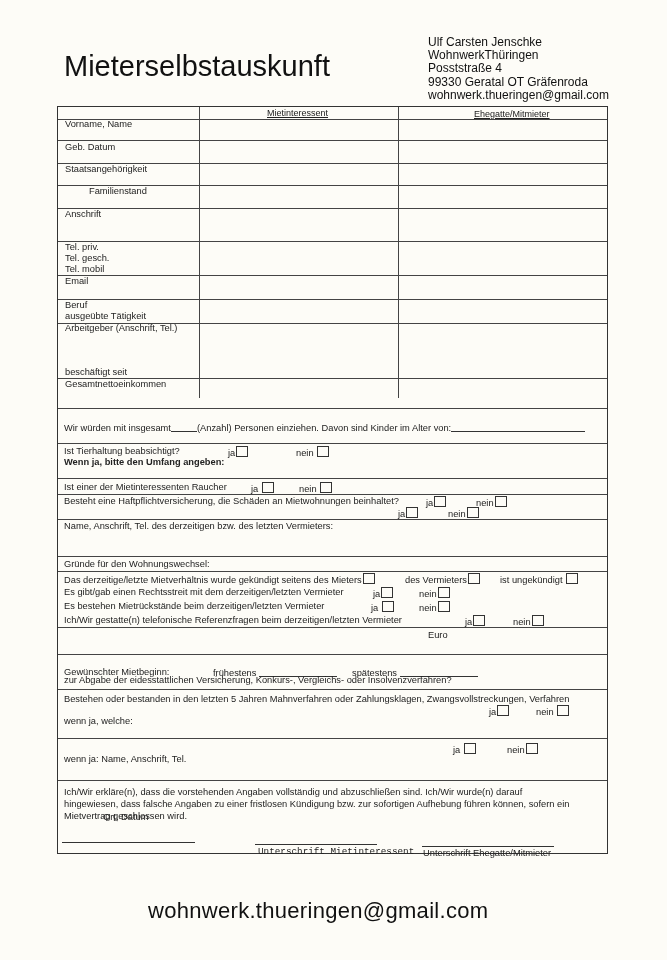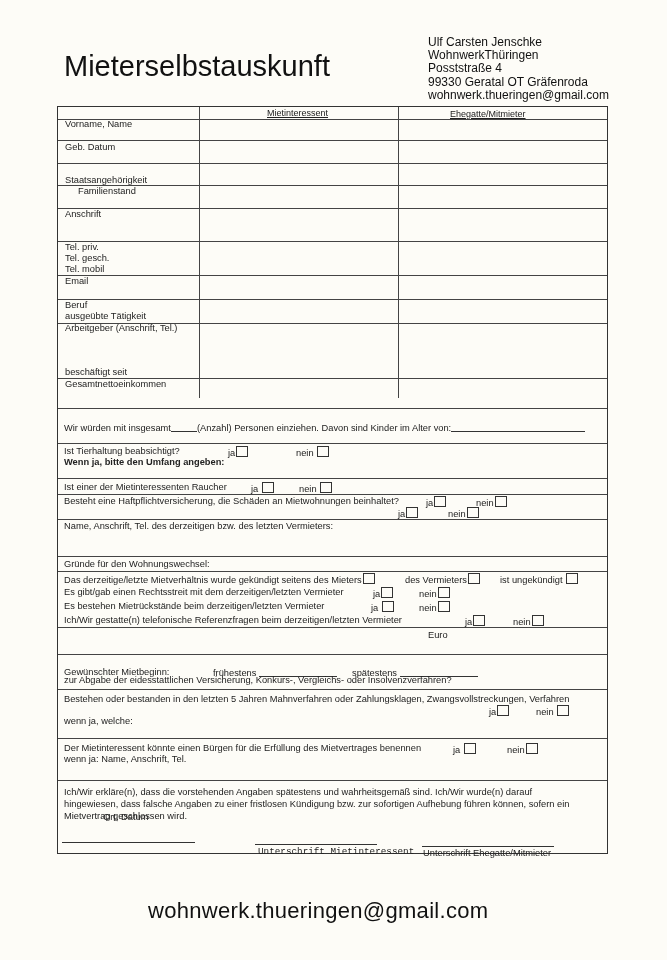--- a/index.html
+++ b/index.html
@@ -61,39 +61,39 @@
   <div>99330 Geratal OT Gräfenroda</div>
   <div>wohnwerk.thueringen@gmail.com</div>
 </div>
 
 <div class="form">
 
   <div class="vline" style="left:141px; top:0; height:291px;"></div>
   <div class="vline" style="left:340px; top:0; height:291px;"></div>
 
   <div class="txt hdr" style="left:209px; top:1px;">Mietinteressent</div>
-  <div class="txt hdr" style="left:392px; top:2px;">Ehegatte/Mitmieter</div>
+  <div class="txt hdr" style="left:416px; top:2px;">Ehegatte/Mitmieter</div>
 
   <div class="hline" style="top:12px;"></div>
 
   <div class="hline" style="top:33px;"></div>
   <div class="hline" style="top:56px;"></div>
   <div class="hline" style="top:78px;"></div>
   <div class="hline" style="top:101px;"></div>
   <div class="hline" style="top:134px;"></div>
   <div class="hline" style="top:168px;"></div>
   <div class="hline" style="top:192px;"></div>
   <div class="hline" style="top:216px;"></div>
   <div class="hline" style="top:271px;"></div>
   <div class="hline" style="top:301px;"></div>
 
   <div class="txt" style="left:7px; top:12px;">Vorname, Name</div>
   <div class="txt" style="left:7px; top:35px;">Geb. Datum</div>
-  <div class="txt" style="left:7px; top:68px;">Staatsangehörigkeit</div>
-  <div class="txt" style="left:3px; top:79px;padding-left:17px;">Familienstand</div>
+  <div class="txt" style="left:7px; top:57px;">Staatsangehörigkeit</div>
+  <div class="txt" style="left:14px; top:79px;padding-left:17px;">Familienstand</div>
   <div class="txt" style="left:7px; top:102px;">Anschrift</div>
   <div class="txt" style="left:7px; top:135px;">Tel. priv.</div>
   <div class="txt" style="left:7px; top:146px;">Tel. gesch.</div>
   <div class="txt" style="left:7px; top:157px;">Tel. mobil</div>
   <div class="txt" style="left:7px; top:169px;">Email</div>
   <div class="txt" style="left:7px; top:193px;">Beruf</div>
   <div class="txt" style="left:7px; top:204px;">ausgeübte Tätigkeit</div>
   <div class="txt" style="left:7px; top:216px;">Arbeitgeber (Anschrift, Tel.)</div>
   <div class="txt" style="left:7px; top:260px;">beschäftigt seit</div>
   <div class="txt" style="left:7px; top:272px;">Gesamtnettoeinkommen</div>
@@ -175,27 +175,26 @@
   <div class="txt" style="left:294px; top:560px;"><span>spätestens</span> <span class="blank" style="width:78px;"></span></div>
   <div class="hline" style="top:582px;"></div>
 
   <div class="txt" style="left:6px; top:587px;">Bestehen oder bestanden in den letzten 5 Jahren Mahnverfahren oder Zahlungsklagen, Zwangsvollstreckungen, Verfahren</div>
   <div class="txt" style="left:6px; top:568px;">zur Abgabe der eidesstattlichen Versicherung,  Konkurs-, Vergleichs- oder Insolvenzverfahren?</div>
   <div class="txt" style="left:431px; top:598px;"><span>ja</span><span class="cb"></span></div>
   <div class="txt" style="left:478px; top:598px;"><span>nein</span> <span class="cb"></span></div>
   <div class="txt" style="left:6px; top:609px;">wenn ja, welche:</div>
   <div class="hline" style="top:631px;"></div>
 
-  <div class="txt" style="left:6px; top:636px;">Der Mietinteressent könnte einen Bürgen für die Erfüllung des Mietvertrages benennen</div>
   <div class="txt" style="left:395px; top:636px;"><span>ja</span> <span class="cb"></span></div>
   <div class="txt" style="left:449px; top:636px;"><span>nein</span><span class="cb"></span></div>
   <div class="txt" style="left:6px; top:647px;">wenn ja:  Name, Anschrift, Tel.</div>
   <div class="hline" style="top:673px;"></div>
 
-  <div class="txt" style="left:6px; top:680px;">Ich/Wir erkläre(n), dass die vorstehenden Angaben spätestens und wahrheitsgemäß sind. Ich/Wir wurde(n) darauf</div>
+  <div class="txt" style="left:6px; top:680px;">Ich/Wir erkläre(n), dass die vorstehenden Angaben vollständig und abzuschließen sind. Ich/Wir wurde(n) darauf</div>
   <div class="txt" style="left:6px; top:692px;">hingewiesen, dass falsche Angaben zu einer fristlosen Kündigung bzw. zur sofortigen Aufhebung führen können, sofern ein</div>
   <div class="txt" style="left:6px; top:704px;">Mietvertrag geschlossen wird.</div>
 
   <div class="sigline" style="left:4px; top:735px; width:133px;"></div>
   <div class="txt" style="left:45px; top:705px;">Ort, Datum</div>
   <div class="sigline" style="left:197px; top:737px; width:122px;"></div>
   <div class="txt" style="left:200px; top:739px;font-family:Liberation Mono, monospace;">Unterschrift Mietinteressent</div>
   <div class="sigline" style="left:364px; top:739px; width:132px;"></div>
   <div class="txt" style="left:365px; top:741px;">Unterschrift Ehegatte/Mitmieter</div>
 </div>

